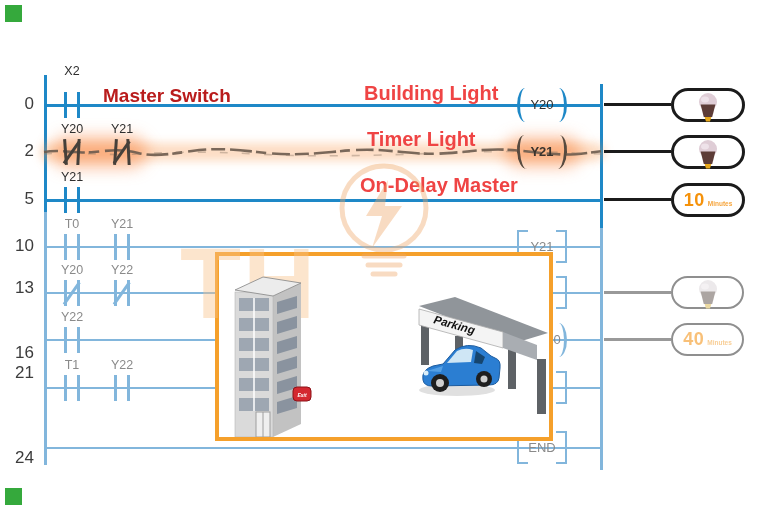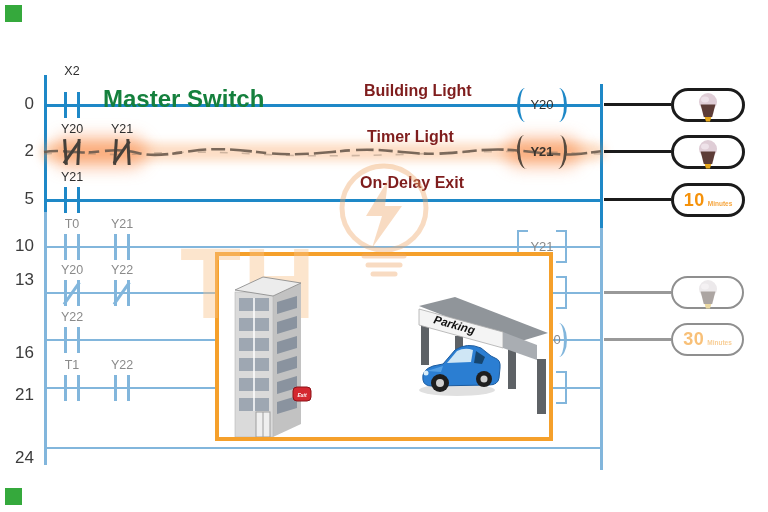--- a/index.html
+++ b/index.html
@@ -37,22 +37,22 @@
             border:2.5px solid;border-right:none;}
   .coil .br{position:absolute;right:0;top:0;width:9px;height:29px;
             border:2.5px solid;border-left:none;}
   .blue{border-color:#1E88C7;color:#1E88C7;}
   .lite{border-color:#82B6DC;color:#82B6DC;}
   .sketch{border-color:#574A3F;color:#574A3F;}
   .coil .t-dk{color:#2E2E2E;}
   .coil .t-lt{color:#8A8A8A;}
   .coil .t-ch{color:#3A342E;font-weight:bold;}
   
-  .comment-black{position:absolute;font-size:24px;font-weight:600;color:#15803d;}
-  .comment-purple{position:absolute;font-size:16px;font-weight:600;color:#7f1d1d;}
+  .comment-black{position:absolute;font-size:19px;font-weight:600;color:#b91c1c;}
+  .comment-purple{position:absolute;font-size:20px;font-weight:600;color:#ef4444;}
   
   .glowbar{position:absolute;background:rgba(250,150,70,0.32);filter:blur(5px);border-radius:9px;}
   .glowhot{position:absolute;background:rgba(248,120,45,0.45);filter:blur(8px);border-radius:16px;}
   
   .conn{position:absolute;height:3px;background:#1B1B1B;}
   .conn.off{height:2.5px;background:#999999;}
   .pill{position:absolute;width:68px;height:28px;border:3px solid #1B1B1B;border-radius:17px;
         background:#ffffff;display:flex;align-items:center;justify-content:center;}
   .pill.off{border-color:#8F8F8F;border-width:2.5px;width:69px;height:29px;}
   .timerwrap{display:flex;align-items:baseline;}
@@ -113,37 +113,37 @@
     <div class="pl sketch" style="transform:rotate(-4deg);"></div>
     <div class="pr sketch" style="transform:rotate(3deg);"></div>
     <div class="lbl t-ch">Y21</div>
   </div>
 
   <div class="num" style="top:189px;">5</div>
   <div class="line" style="left:45px;top:199px;width:557px;"></div>
   <div class="bar dk" style="left:64px;top:187px;"></div>
   <div class="bar dk" style="left:77px;top:187px;"></div>
   <div class="clabel dk" style="left:44px;top:170px;">Y21</div>
-  <div class="comment-purple" style="left:360px;top:174px;">On-Delay Exit</div>
+  <div class="comment-purple" style="left:360px;top:174px;">On-Delay Master</div>
 
   <div class="num" style="top:236px;">10</div>
   <div class="line lt" style="left:45px;top:246px;width:557px;"></div>
   <div class="bar lt" style="left:64px;top:234px;"></div>
   <div class="bar lt" style="left:77px;top:234px;"></div>
   <div class="bar lt" style="left:114px;top:234px;"></div>
   <div class="bar lt" style="left:127px;top:234px;"></div>
   <div class="clabel lt" style="left:44px;top:217px;">T0</div>
   <div class="clabel lt" style="left:94px;top:217px;">Y21</div>
   <div class="coil" style="left:517px;top:230px;">
     <div class="bl lite"></div>
     <div class="br lite"></div>
     <div class="lbl t-lt">Y21</div>
   </div>
 
-  <div class="num" style="top:270px;">13</div>
+  <div class="num" style="top:278px;">13</div>
   <div class="line lt" style="left:45px;top:292px;width:557px;"></div>
   <div class="bar lt" style="left:64px;top:280px;"></div>
   <div class="bar lt" style="left:77px;top:280px;"></div>
   <div class="slash lt" style="left:58px;top:292px;"></div>
   <div class="bar lt" style="left:114px;top:280px;"></div>
   <div class="bar lt" style="left:127px;top:280px;"></div>
   <div class="slash lt" style="left:108px;top:292px;"></div>
   <div class="clabel lt" style="left:44px;top:263px;">Y20</div>
   <div class="clabel lt" style="left:94px;top:263px;">Y22</div>
   <div class="coil" style="left:517px;top:276px;">
@@ -156,36 +156,41 @@
   <div class="line lt" style="left:45px;top:339px;width:557px;"></div>
   <div class="bar lt" style="left:64px;top:327px;"></div>
   <div class="bar lt" style="left:77px;top:327px;"></div>
   <div class="clabel lt" style="left:44px;top:310px;">Y22</div>
   <div class="coil" style="left:517px;top:323px;">
     <div class="pl lite"></div>
     <div class="pr lite"></div>
     <div class="lbl t-lt">K1200</div>
   </div>
 
-  <div class="num" style="top:385px;">21</div>
+  <div class="num" style="top:363px;">21</div>
   <div class="line lt" style="left:45px;top:387px;width:557px;"></div>
   <div class="bar lt" style="left:64px;top:375px;"></div>
   <div class="bar lt" style="left:77px;top:375px;"></div>
   <div class="bar lt" style="left:114px;top:375px;"></div>
   <div class="bar lt" style="left:127px;top:375px;"></div>
   <div class="clabel lt" style="left:44px;top:358px;">T1</div>
   <div class="clabel lt" style="left:94px;top:358px;">Y22</div>
   <div class="coil" style="left:517px;top:371px;">
     <div class="bl lite"></div>
     <div class="br lite"></div>
     <div class="lbl t-lt">Y22</div>
   </div>
 
   <div class="num" style="top:448px;">24</div>
   <div class="line lt" style="left:45px;top:447px;width:557px;"></div>
+  <div class="coil" style="left:517px;top:431px;">
+    <div class="bl lite"></div>
+    <div class="br lite"></div>
+    <div class="lbl t-lt">END</div>
+  </div>
 
   <div class="inset"></div>
 
   <div class="wm-letters" style="left:180px;">TH</div>
   <svg class="abs" style="left:328px;top:158px;opacity:0.40;" width="112" height="132" viewBox="0 0 112 132">
     <circle cx="56" cy="50" r="42" fill="none" stroke="#F0A868" stroke-width="5"></circle>
     <polygon points="60,22 38,58 54,58 44,90 74,48 57,48" fill="#F0A868"></polygon>
     <line x1="36" y1="98" x2="76" y2="98" stroke="#F0A868" stroke-width="5" stroke-linecap="round"></line>
     <line x1="40" y1="107" x2="72" y2="107" stroke="#F0A868" stroke-width="5" stroke-linecap="round"></line>
     <line x1="45" y1="116" x2="67" y2="116" stroke="#F0A868" stroke-width="5" stroke-linecap="round"></line>
@@ -284,21 +289,21 @@
       <circle cx="11" cy="10" r="9" fill="#ECE9EB"></circle>
       <ellipse cx="8" cy="7.5" rx="4" ry="3" fill="#F4F1F3"></ellipse>
       <path d="M3.6,12.5 L18.4,12.5 L15.2,25 L6.8,25 Z" fill="#ACA5A2"></path>
       <path d="M7.6,25 L14.4,25 L13,29.4 L9,29.4 Z" fill="#EBD9A2"></path>
     </svg>
   </div>
 
   <div class="conn off" style="left:604px;top:338px;width:67px;"></div>
   <div class="pill off" style="left:671px;top:323px;">
     <div class="timerwrap">
-      <span class="tval">30</span>
+      <span class="tval">40</span>
       <span class="tunit">Minutes</span>
     </div>
   </div>
 
   <div class="marker" style="left:5px;top:5px;"></div>
   <div class="marker" style="left:5px;top:488px;"></div>
 
 </div>
 
 </body></html>

